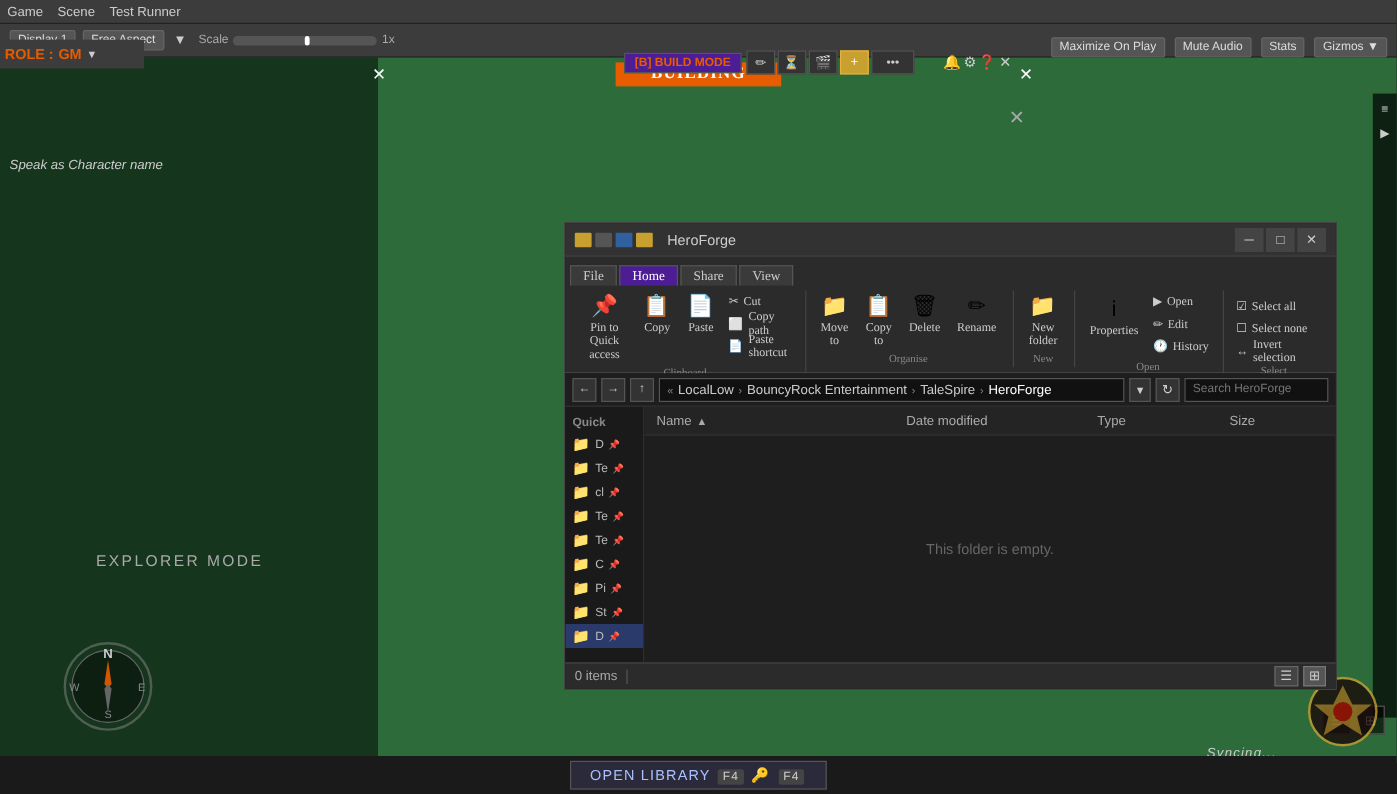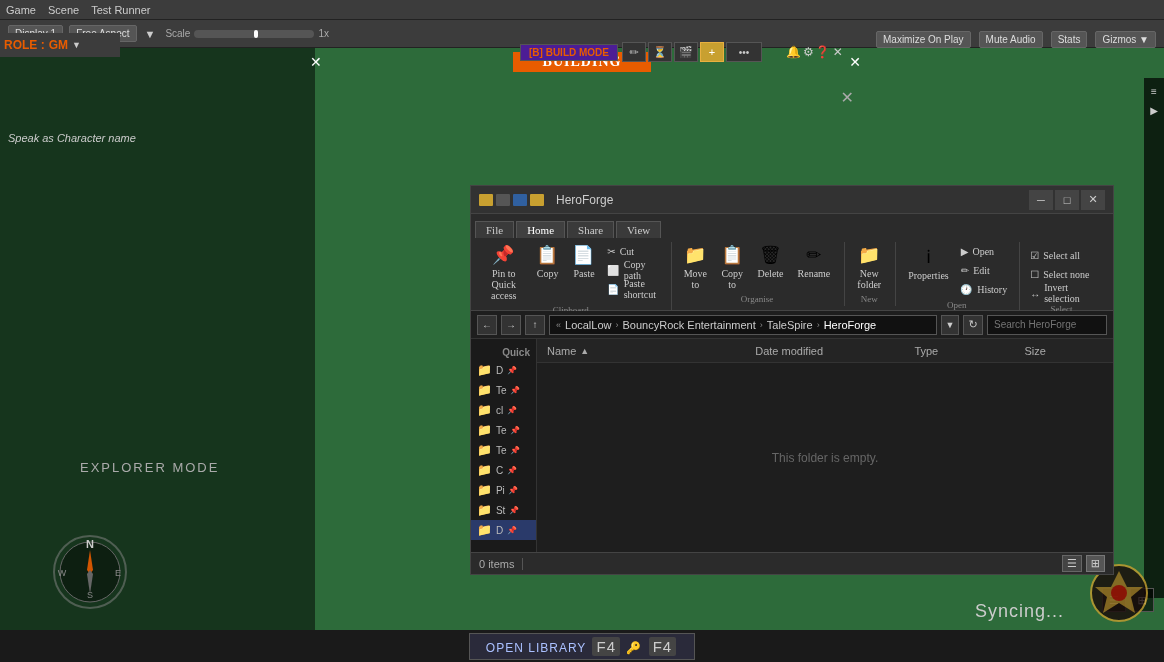--- a/index.html
+++ b/index.html
@@ -242,33 +242,34 @@
       color: #aac0ff;
       padding: 4px 16px;
       font-size: 12px;
       cursor: pointer;
       letter-spacing: 1px;
       text-transform: uppercase;
     }
     .key-badge {
       background: #444;
       color: #ccc;
-      font-size: 15px;
+      font-size: 10px;
       padding: 1px 4px;
       margin: 0 2px;
       border-radius: 2px;
     }
 
     
     .syncing-text {
       position: absolute;
-      bottom: 40px;
+      bottom: 28px;
       right: 100px;
       color: #ccc;
-      font-size: 18px;
+      font-size: 11px;
+      font-style: italic;
       letter-spacing: 1px;
       z-index: 6;
     }
 
     
     .compass {
       position: absolute;
       bottom: 50px;
       left: 50px;
       width: 80px;
@@ -351,21 +352,21 @@
     .fe-ribbon-tab {
       padding: 2px 10px;
       background: #3a3a3a;
       color: #ccc;
       font-size: 11px;
       cursor: pointer;
       border: 1px solid #555;
       border-bottom: none;
     }
     .fe-ribbon-tab.active {
-      background: #404040;
+      background: #4c1d95;
       color: #fff;
     }
     .fe-ribbon-content {
       display: flex;
       padding: 4px 8px;
       gap: 6px;
       align-items: flex-start;
       height: 72px;
     }
     .fe-ribbon-group {
@@ -500,21 +501,20 @@
       display: flex;
       flex: 1;
       overflow: hidden;
     }
     .fe-sidebar {
       width: 66px;
       background: #1a1a1a;
       border-right: 1px solid #333;
       overflow-y: auto;
       padding: 4px 0;
-      text-align: right;
     }
     .fe-sidebar-item {
       display: flex;
       align-items: center;
       gap: 4px;
       padding: 3px 6px;
       cursor: pointer;
       color: #ccc;
       font-size: 10px;
     }

